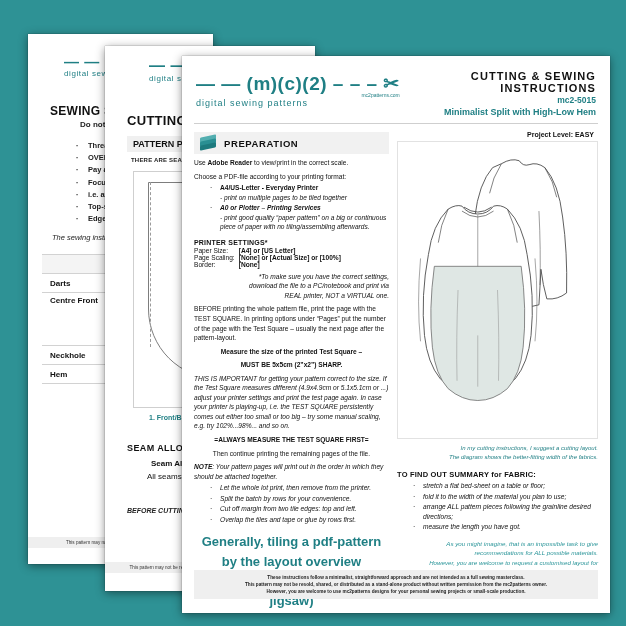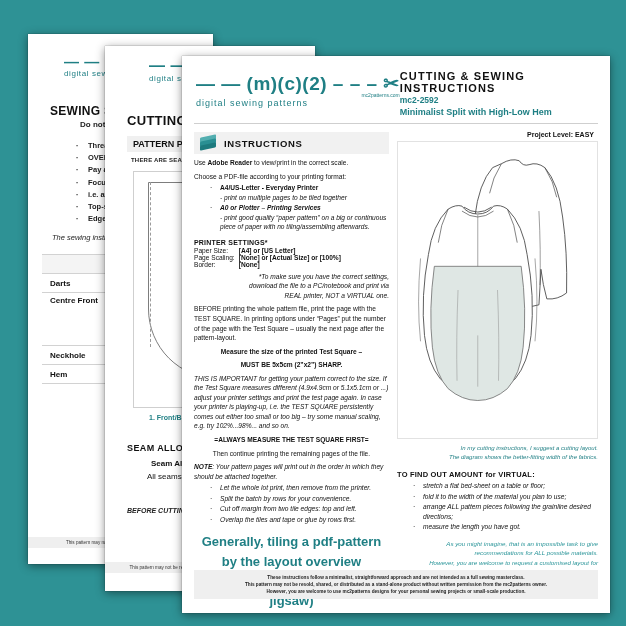--- a/index.html
+++ b/index.html
@@ -64,21 +64,21 @@
   .mid .sa2{font-size:8px;color:#111;margin:4px 0 0 42px;}
   .mid .bc{font-size:7px;font-style:italic;font-weight:bold;color:#222;margin:26px 0 0 22px;}
   .mid .foot{position:absolute;bottom:18px;left:0;right:0;text-align:center;
              font-size:4.6px;color:#333;background:#efefef;padding:3px 8px;}
 
   
   .front .head{display:flex;align-items:flex-start;padding:14px 14px 0 14px;}
   .front .head .logo{flex:0 0 auto;padding-top:4px;}
   .front .head .logo .mark{font-size:19px;}
   .front .head .logo .tag{font-size:9px;margin-top:1px;letter-spacing:1px;}
-  .front .head .titles{flex:1;}
+  .front .head .titles{flex:1;text-align:right;}
   .front .t1{font-size:11px;font-weight:bold;color:#111;letter-spacing:1.1px;}
   .front .t2{font-size:8.5px;font-weight:bold;color:#1f7f84;margin-top:1px;}
   .front .t3{font-size:9px;font-weight:bold;color:#1f7f84;margin-top:2px;}
   .front .rule{height:1px;background:#cfcfcf;margin:6px 12px 0 12px;}
 
   .front .body{display:flex;padding:4px 12px 0 12px;gap:8px;}
   .col-l{width:195px;}
   .col-r{flex:1;}
 
   .sectionhdr{display:flex;align-items:center;background:#f1f1f1;padding:4px 6px;margin-top:4px;}
@@ -189,36 +189,36 @@
   <div class="page front">
 
     <div class="head">
       <div class="logo">
         <div class="mark">— — (m)(c)(2) – – – ✂</div>
         <div class="dom rt">mc2patterns.com</div>
         <div class="tag">digital sewing patterns</div>
       </div>
       <div class="titles">
         <div class="t1">CUTTING &amp;  SEWING   INSTRUCTIONS</div>
-        <div class="t2">mc2-2592</div>
+        <div class="t2">mc2-5015</div>
         <div class="t3">Minimalist Split with High-Low Hem</div>
       </div>
     </div>
     <div class="rule"></div>
 
     <div class="body">
 
       <div class="col-l">
         <div class="sectionhdr">
           <span class="stack">
               <i></i>
               <i></i>
               <i></i>
             </span>
-          <span class="ttl">INSTRUCTIONS</span>
+          <span class="ttl">PREPARATION</span>
         </div>
 
         <div class="p">
           <span>Use </span><b>Adobe Reader</b><span> to view/print in the correct scale.</span>
         </div>
         <div class="p">Choose a PDF-file according to your printing format:</div>
 
         <ul class="bl">
           <li>
             <span class="bold">A4/US-Letter - Everyday Printer</span>
@@ -309,21 +309,21 @@
               <path d="M80 196 v52" fill="none" stroke="#8a8a8a" stroke-width="0.5"></path>
             </g>
           </svg>
         </div>
 
         <div class="figcap">
           <div>In my cutting instructions, I suggest a cutting layout.</div>
           <div>The diagram shows the better-fitting width of the fabrics.</div>
         </div>
 
-        <div class="fabh">TO FIND OUT AMOUNT for VIRTUAL:</div>
+        <div class="fabh">TO FIND OUT SUMMARY for FABRIC:</div>
         <ul class="bl">
           <li class="i">stretch a flat bed-sheet on a table or floor;</li>
           <li class="i">fold it to the width of the material you plan to use;</li>
           <li class="i">arrange ALL pattern pieces following the grainline desired directions;</li>
           <li class="i">measure the length you have got.</li>
         </ul>
         <div class="fabnote">
           <div>As you might imagine, that is an impossible task to give</div>
           <div>recommendations for ALL possible materials.</div>
           <div>However, you are welcome to request a customised layout for</div>

